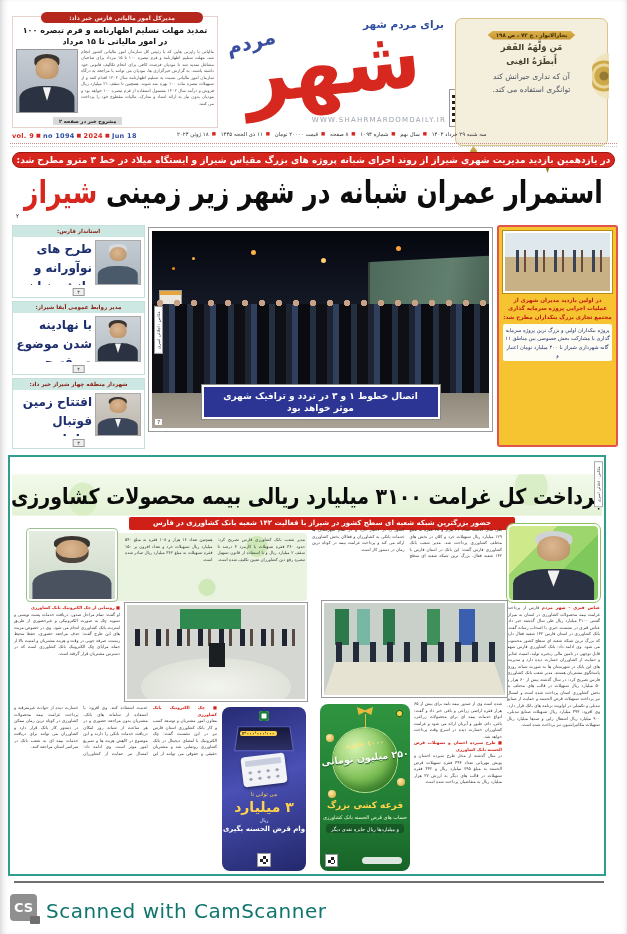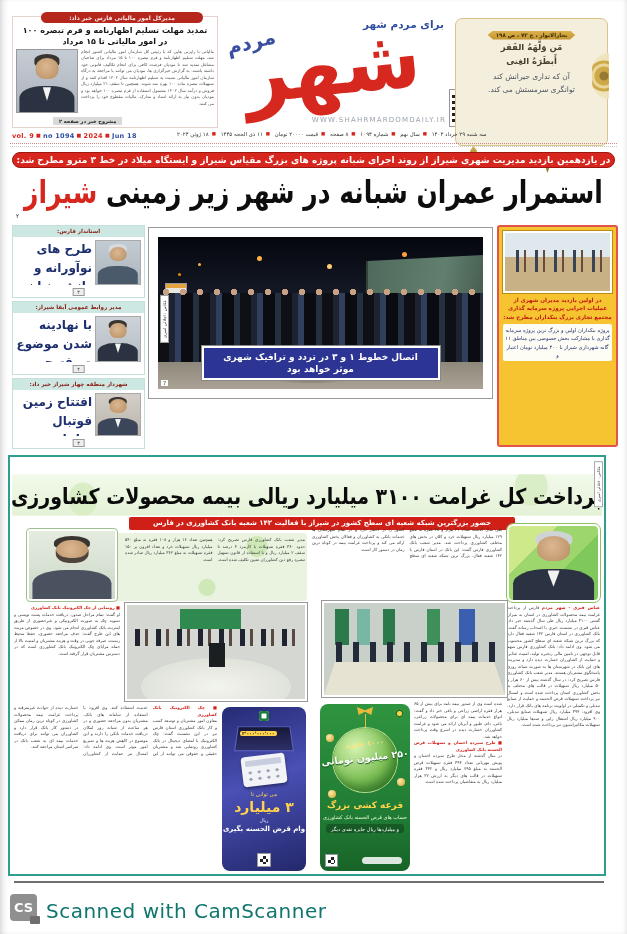--- a/index.html
+++ b/index.html
@@ -77,21 +77,21 @@
   
   .lstory{left:12px;width:133px;background:#fff;border:1px solid #c5e0da;}
   .lstory .k{height:11px;background:#cde8e3;color:#8a2015;font-size:5.6px;font-weight:bold;text-align:center;line-height:11px;}
   .lstory .row{display:flex;gap:3px;padding:3px;height:calc(100% - 20px);}
   .lstory .hl{flex:1;color:#1d2f6e;font-size:12px;font-weight:bold;text-align:right;line-height:1.55;overflow:hidden;}
   .lstory .ph{width:46px;border:1px solid #aaa;background:#b9c2c9;}
   .lstory .pg{position:absolute;left:50%;bottom:1px;transform:translateX(-50%);font-size:5px;color:#333;
     border:1px solid #999;background:#eee;padding:0 4px;line-height:6px;}
 
   
-  #mainPhoto{left:148px;top:227px;width:345px;height:172px;background:#fff;border:1px solid #9a9a9a;padding:9px;}
+  #mainPhoto{left:148px;top:227px;width:345px;height:205px;background:#fff;border:1px solid #9a9a9a;padding:3px;}
   #mpInner{position:relative;width:100%;height:100%;overflow:hidden;background:linear-gradient(#05070d 0%,#141926 38%,#2b3140 55%);}
   #mpLights{position:absolute;left:40px;top:26px;width:3px;height:3px;border-radius:50%;background:#ffb347;
     box-shadow:60px -6px 0 1px #ffb347,130px 2px 0 1px #ffcf70,205px -10px 0 1px #ff9f3d,255px 6px 0 0 #ffd98a,-20px 10px 0 0 #e8890f;}
   #mpTarp{position:absolute;right:0;top:14%;width:36%;height:58%;background:linear-gradient(100deg,#4f6a5c,#617f6e 60%,#41584c);
     transform:skewY(-3deg);border-left:2px solid #334437;}
   #mpSign{position:absolute;left:2%;top:30%;width:7%;height:34%;background:#e9e6dd;border:1px solid #999;
     box-shadow:inset 0 4px 0 #e4a53c, inset 0 -6px 0 #cfd8e2;}
   #mpCrowd{position:absolute;left:0;bottom:17%;width:100%;height:46%;
     background:repeating-linear-gradient(90deg,#0e1016 0 11px,#1d2330 11px 17px,#30405c 17px 23px,#0a0c12 23px 35px,#24303f 35px 41px);}
   #mpCrowd::before{content:"";position:absolute;left:0;top:-7px;width:100%;height:12px;
@@ -239,21 +239,21 @@
     <div id="logoSub">مردم</div>
     <div id="logoUrl">WWW.SHAHRMARDOMDAILY.IR</div>
     <div id="logoQr" class="qr"></div>
   </div>
 
   <div id="quote" class="abs rtl">
     <div class="badge">بحارالانوار ، ج ۷۲ ، ص ۱۹۸</div>
     <div class="ar">مَن وَلَّهَهُ الفَقر</div>
     <div class="ar">أَبطَرَهُ الغِنی</div>
     <div class="fa" style="margin-top:3px;">آن که نداری حیرانش کند</div>
-    <div class="fa">توانگری سرمستش می کند.</div>
+    <div class="fa">توانگری استفاده می کند.</div>
     <div class="medallion"></div>
     <div class="tassel" style="left:14px;bottom:-16px;"></div>
     <div class="tassel" style="left:88px;bottom:-28px;"></div>
   </div>
 
   <div id="dateline" class="abs">
     <span class="item">سه شنبه ۲۹ خرداد ۱۴۰۳</span>
     <span class="item">سال نهم</span>
     <span class="item">شماره ۱۰۹۴</span>
     <span class="item">۸ صفحه</span>

